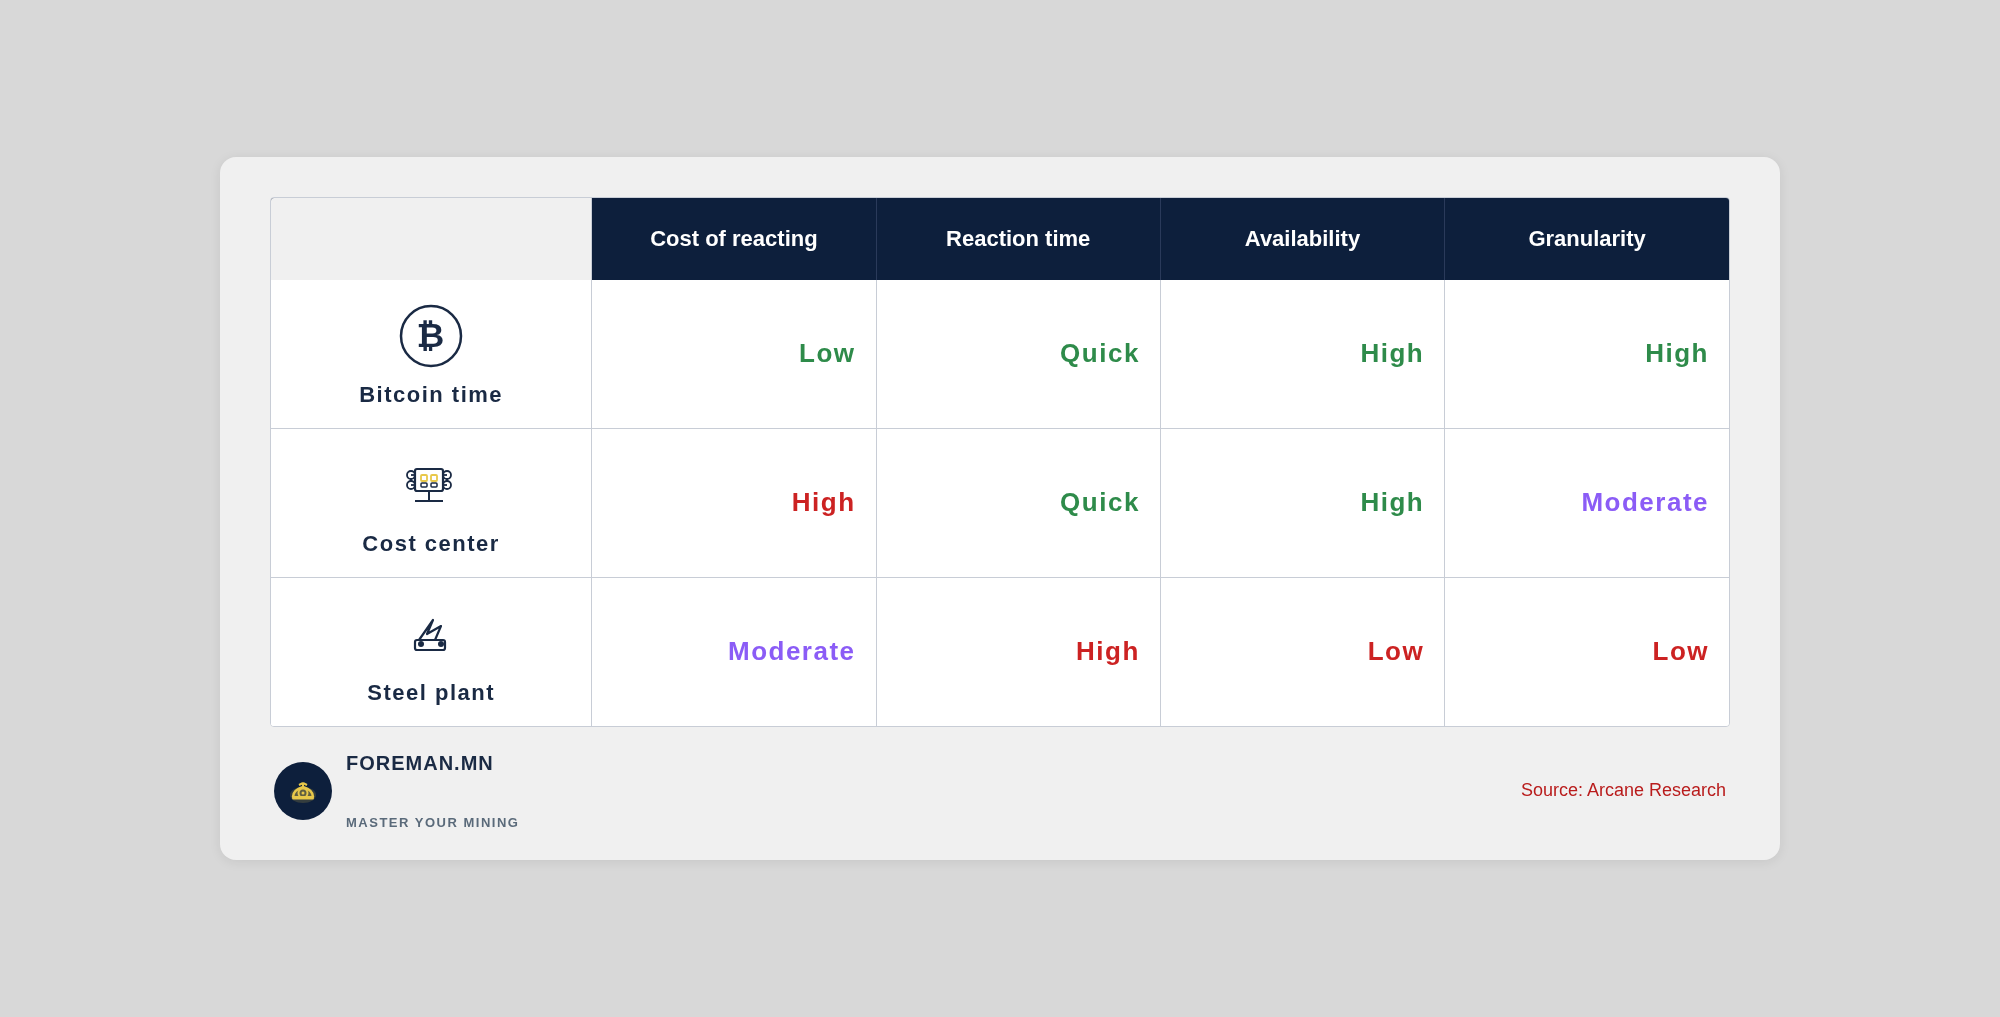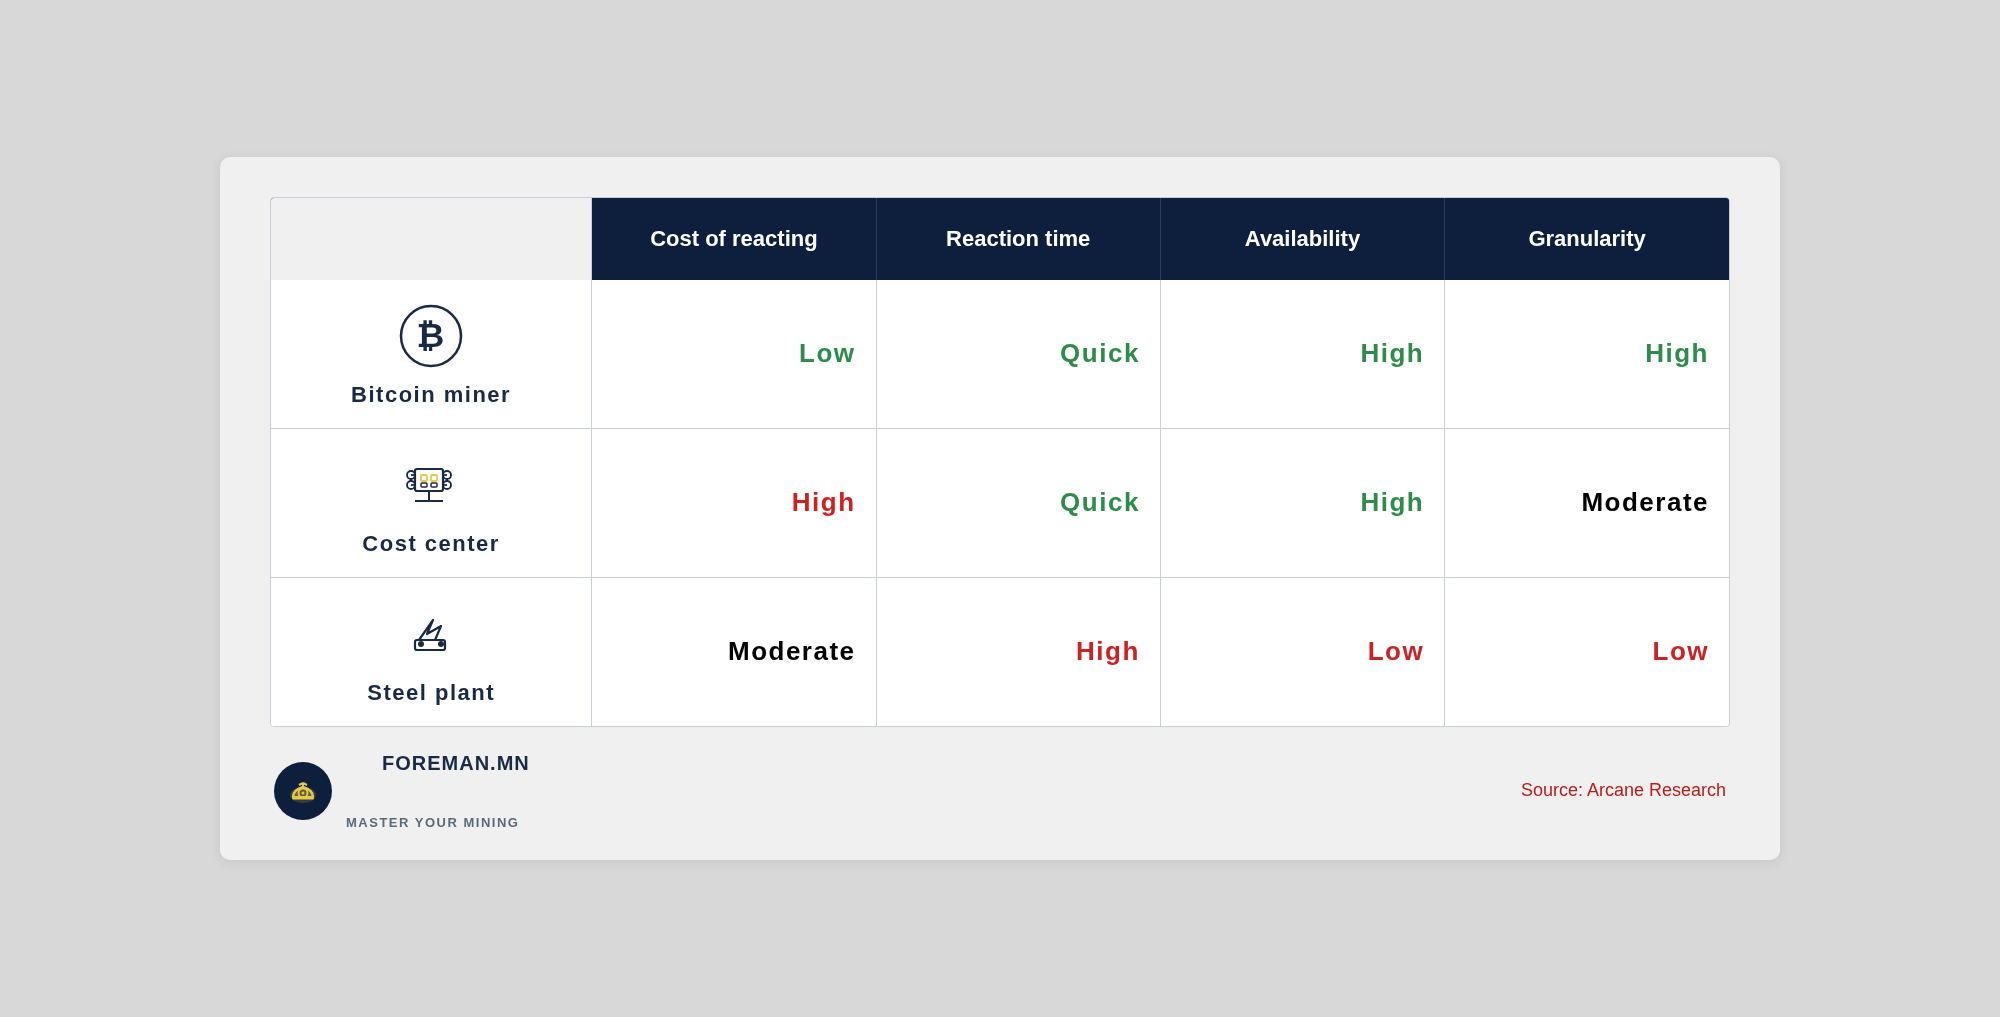--- a/index.html
+++ b/index.html
@@ -7,21 +7,21 @@
       background: #d8d8d8;
       display: flex;
       align-items: center;
       justify-content: center;
       min-height: 100vh;
       font-family: 'Segoe UI', Arial, sans-serif;
       padding: 40px;
     }
     .card {
       background: #f0f0f0;
-      border-radius: 10px;
+      border-radius: 16px;
       padding: 40px 50px 30px 50px;
       max-width: 1560px;
       width: 100%;
       box-shadow: 0 2px 12px rgba(0,0,0,0.08);
     }
     .table-wrapper {
       border: 1.5px solid #c8cdd6;
       border-radius: 4px;
       overflow: hidden;
     }
@@ -76,21 +76,21 @@
       display: block;
     }
     .icon-wrap {
       display: flex;
       align-items: center;
       justify-content: center;
       margin-bottom: 4px;
     }
     .green { color: #2e8b4a; }
     .red { color: #cc2222; }
-    .orange { color: #000000; }
+    .orange { color: #8b5cf6; }
     .footer {
       display: flex;
       align-items: center;
       justify-content: space-between;
       margin-top: 24px;
       padding: 0 4px;
     }
     .brand {
       display: flex;
       align-items: center;
@@ -105,21 +105,20 @@
       align-items: center;
       justify-content: center;
       flex-shrink: 0;
     }
     .brand-text { line-height: 1.2; }
     .brand-name {
       font-size: 20px;
       font-weight: 800;
       color: #1a2a44;
       letter-spacing: 1px;
-      margin-left: 36px;
     }
     .brand-tagline {
       font-size: 13px;
       color: #5a6a7a;
       letter-spacing: 1.5px;
       text-transform: uppercase;
       font-weight: 600;
       margin-top: 40px;
     }
     .source {
@@ -152,21 +151,21 @@
       </thead>
       <tbody id="table-body">
       <tr>
             <td class="entity-cell">
     <div class="icon-wrap">
       <svg width="72" height="72" viewBox="0 0 72 72" fill="none" xmlns="http://www.w3.org/2000/svg">
     <circle cx="36" cy="36" r="30" stroke="#1a2a44" stroke-width="2.5" fill="none"></circle>
     <text x="36" y="47" text-anchor="middle" font-size="34" font-weight="700" fill="#1a2a44" font-family="Arial">₿</text>
   </svg>
     </div>
-    <span class="entity-label">Bitcoin miner</span>
+    <span class="entity-label">Bitcoin time</span>
   </td>
             <td class="green">Low</td>
             <td class="green">Quick</td>
             <td class="green">High</td>
             <td class="green">High</td>
           </tr>
           <tr>
             <td class="entity-cell">
     <div class="icon-wrap">
       <svg width="80" height="72" viewBox="0 0 80 72" fill="none" xmlns="http://www.w3.org/2000/svg">

